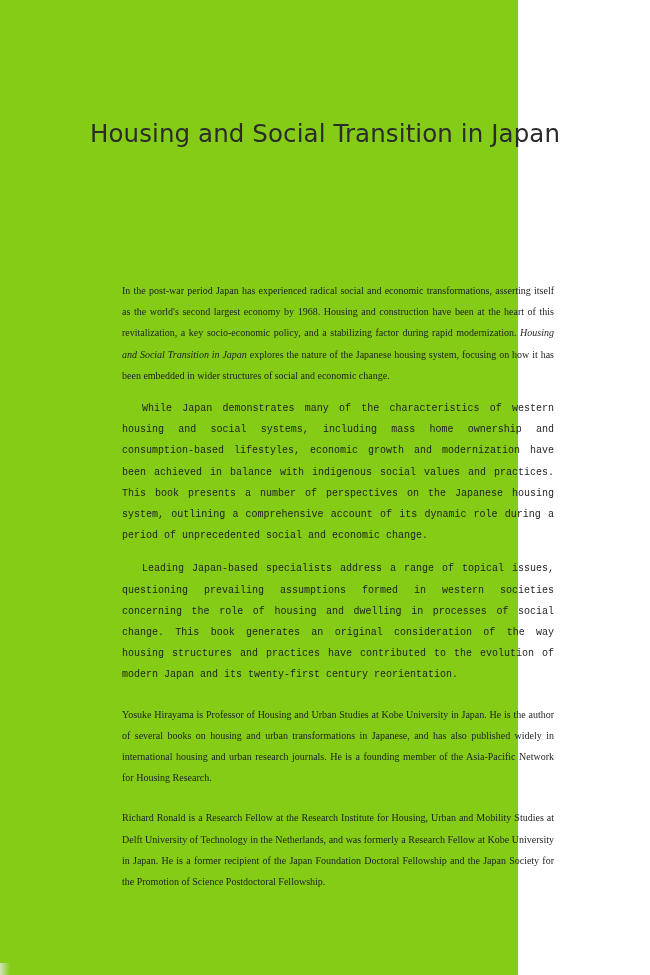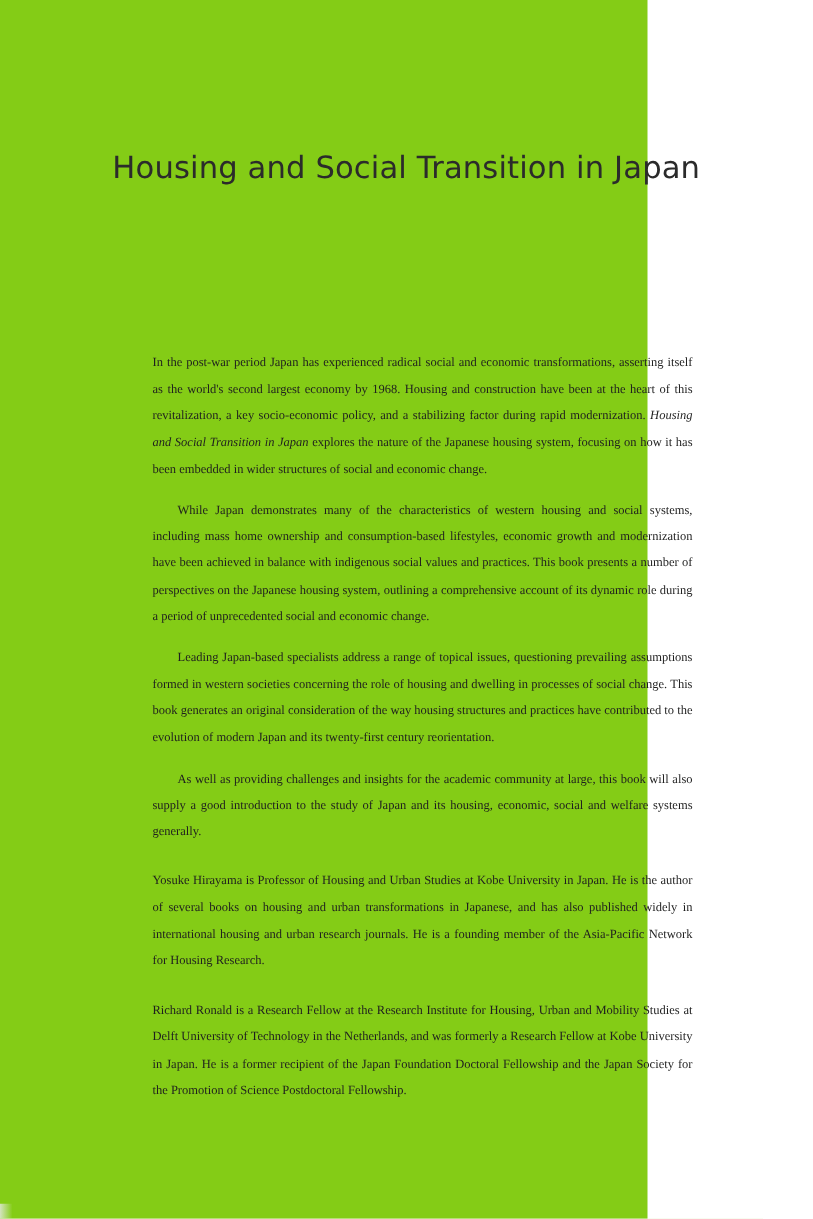--- a/index.html
+++ b/index.html
@@ -55,20 +55,21 @@
     font-size: 10px;
     line-height: 21.2px;
     text-align: justify;
     text-justify: inter-word;
     color: #1f1f1f;
     font-family: "Liberation Serif", "DejaVu Serif", serif;
   }
 
   p.indent {
     text-indent: 20px;
+    font-family: Liberation Mono, monospace;
   }
 
   p.gap-bio {
     margin-top: 18px;
   }
 
   p.gap-bio2 {
     margin-top: 19px;
   }
 
@@ -96,21 +97,20 @@
 
 <div class="page">
 
   <h1 class="title">Housing and Social Transition in Japan</h1>
 
   <div class="body-block">
 
     <p class="para" id="para-1"><span>In the post-war period Japan has experienced radical social and economic transformations, asserting itself as the world's second largest economy by 1968. Housing and construction have been at the heart of this revitalization, a key socio-economic policy, and a stabilizing factor during rapid modernization. </span><span class="it">Housing and Social Transition in Japan</span><span> explores the nature of the Japanese housing system, focusing on how it has been embedded in wider structures of social and economic change.</span></p>
     <p class="para indent" id="para-2"><span>While Japan demonstrates many of the characteristics of western housing and social systems, including mass home ownership and consumption-based lifestyles, economic growth and modernization have been achieved in balance with indigenous social values and practices. This book presents a number of perspectives on the Japanese housing system, outlining a comprehensive account of its dynamic role during a period of unprecedented social and economic change.</span></p>
     <p class="para indent" id="para-3"><span>Leading Japan-based specialists address a range of topical issues, questioning prevailing assumptions formed in western societies concerning the role of housing and dwelling in processes of social change. This book generates an original consideration of the way housing structures and practices have contributed to the evolution of modern Japan and its twenty-first century reorientation.</span></p>
-    <p class="para indent" id="para-4"><span>As well as providing challenges and insights for the academic community at large, this book will also supply a good introduction to the study of Japan and its housing, economic, social and welfare systems generally.</span></p>
 
     <p class="para gap-bio" id="bio-hirayama"><span class="bold">Yosuke Hirayama</span><span> is Professor of Housing and Urban Studies at Kobe University in Japan. He is the author of several books on housing and urban transformations in Japanese, and has also published widely in international housing and urban research journals. He is a founding member of the Asia-Pacific Network for Housing Research.</span></p>
     <p class="para gap-bio2" id="bio-ronald"><span class="bold">Richard Ronald</span><span> is a Research Fellow at the Research Institute for Housing, Urban and Mobility Studies at Delft University of Technology in the Netherlands, and was formerly a Research Fellow at Kobe University in Japan. He is a former recipient of the Japan Foundation Doctoral Fellowship and the Japan Society for the Promotion of Science Postdoctoral Fellowship.</span></p>
 
   </div>
 
   <div class="edge-artifact"></div>
 
 </div>
 

